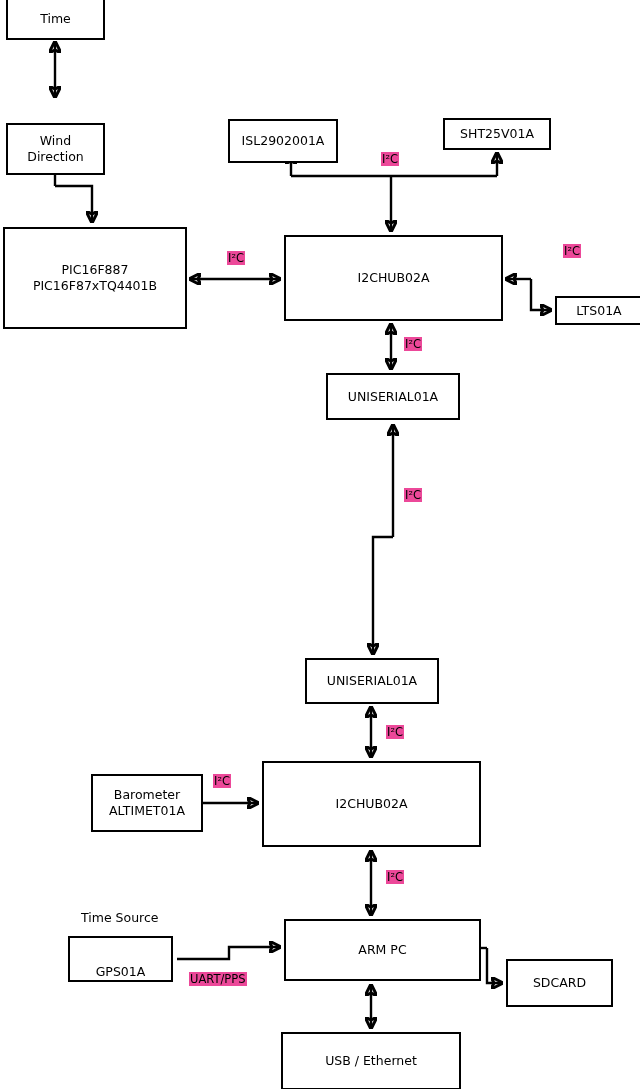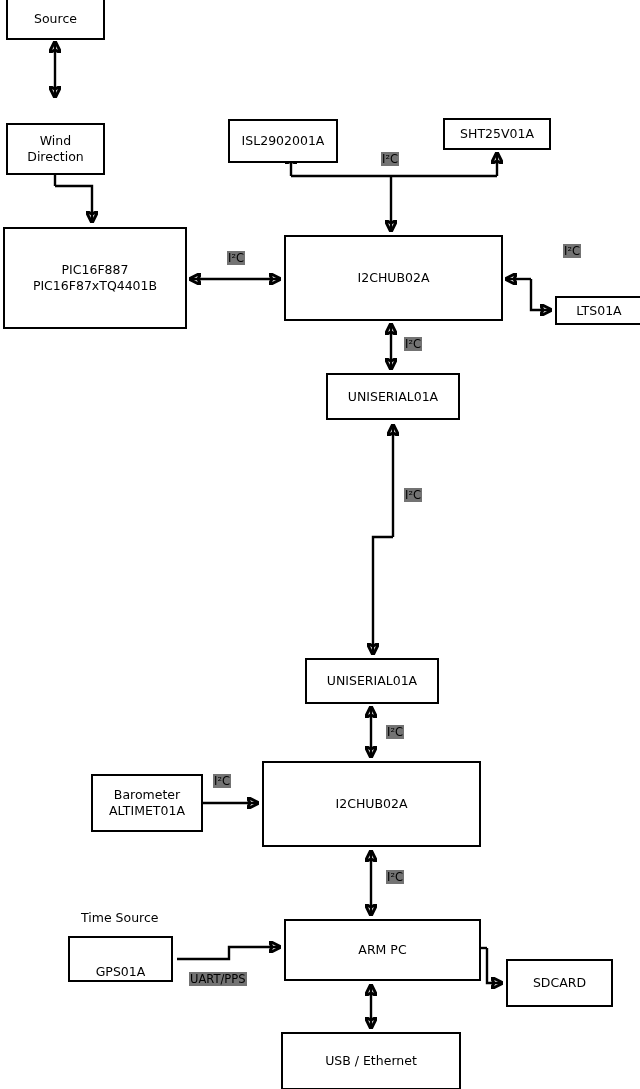--- a/index.html
+++ b/index.html
@@ -38,21 +38,21 @@
     z-index: 4;
     white-space: nowrap;
     background: transparent;
   }
   .edge-label {
     position: absolute;
     font-size: 11.5px;
     color: #000000;
     z-index: 4;
     white-space: nowrap;
-    background: #737373;
+    background: #ec4899;
     padding: 0 1px;
   }
   #wire-layer {
     position: absolute;
     left: 0;
     top: 0;
     width: 640px;
     height: 1089px;
     z-index: 2;
     pointer-events: none;
@@ -103,21 +103,21 @@
 
     <path d="M 177 959 L 229 959 L 229 947 L 280 947" marker-end="url(#arrow)"></path>
 
     <path d="M 487 948 L 462 948" marker-end="url(#arrow)"></path>
     <path d="M 487 948 L 487 983 L 502 983" marker-end="url(#arrow)"></path>
 
     <line x1="371" y1="985" x2="371" y2="1028" marker-start="url(#arrow)" marker-end="url(#arrow)"></line>
   </svg>
 
   <div class="node" style="left:6px; top:-2px; width:99px; height:42px;">
-    <span>Source</span>
+    <span>Time</span>
   </div>
 
   <div class="node" style="left:6px; top:95px; width:99px; height:52px;margin-top:28px;">
     <span>Wind
 Direction</span>
   </div>
 
   <div class="node" style="left:3px; top:227px; width:184px; height:102px;">
     <span>PIC16F887
 PIC16F87xTQ4401B</span>

